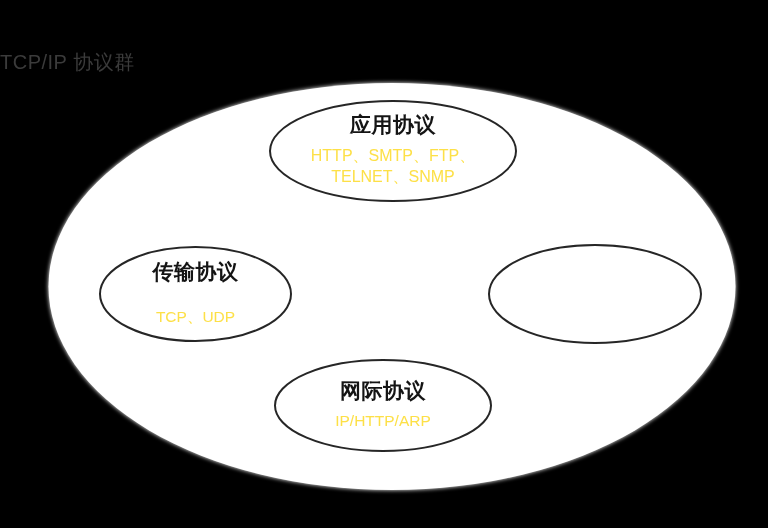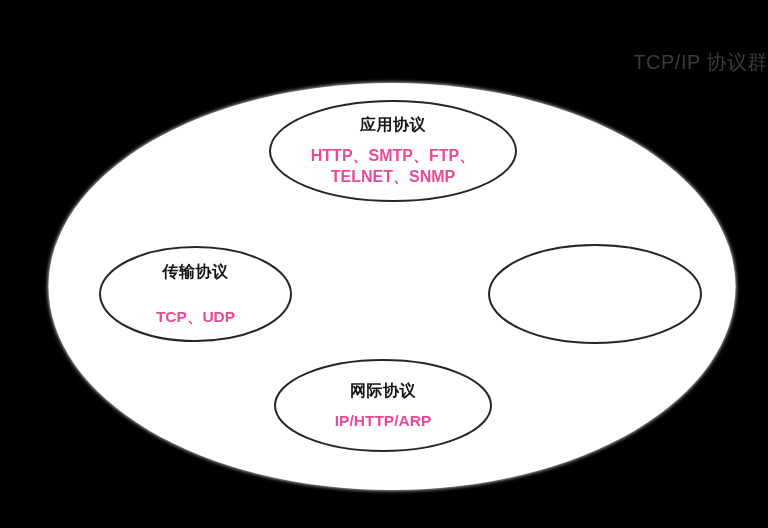--- a/index.html
+++ b/index.html
@@ -24,51 +24,51 @@
     top: 0;
     width: 768px;
     height: 528px;
     display: block;
   }
   .diagram-title {
     position: absolute;
     left: 0;
     top: 48px;
     width: 768px;
-    text-align: right;
+    text-align: left;
     font-size: 20px;
     font-weight: 400;
     color: #3b3b3b;
     letter-spacing: 0.5px;
     line-height: 28px;
     white-space: nowrap;
     user-select: none;
   }
   .node {
     position: absolute;
     display: flex;
     flex-direction: column;
     align-items: center;
     justify-content: center;
     text-align: center;
     color: #1c1c1c;
     user-select: none;
   }
   .node-title {
     font-weight: bold;
-    font-size: 16px;
+    font-size: 21px;
     line-height: 20px;
     color: #141414;
     letter-spacing: 0.5px;
   }
   .node-body {
     font-size: 15.5px;
     line-height: 20px;
-    color: #ec4899;
-    font-weight: 700;
+    color: #fde047;
+    font-weight: 400;
     white-space: pre-line;
   }
   
   .node .node-title { margin-bottom: 10px; }
 
   #node-application { left: 270px; top: 101px; width: 246px; height: 100px; }
   #node-application .node-body { font-size: 16px; line-height: 21px; }
   #node-transport   { left: 100px; top: 247px; width: 191px; height: 94px; gap: 15px; }
   #node-routing     { left: 489px; top: 245px; width: 212px; height: 98px; }
   #node-internet    { left: 275px; top: 360px; width: 216px; height: 91px; }

